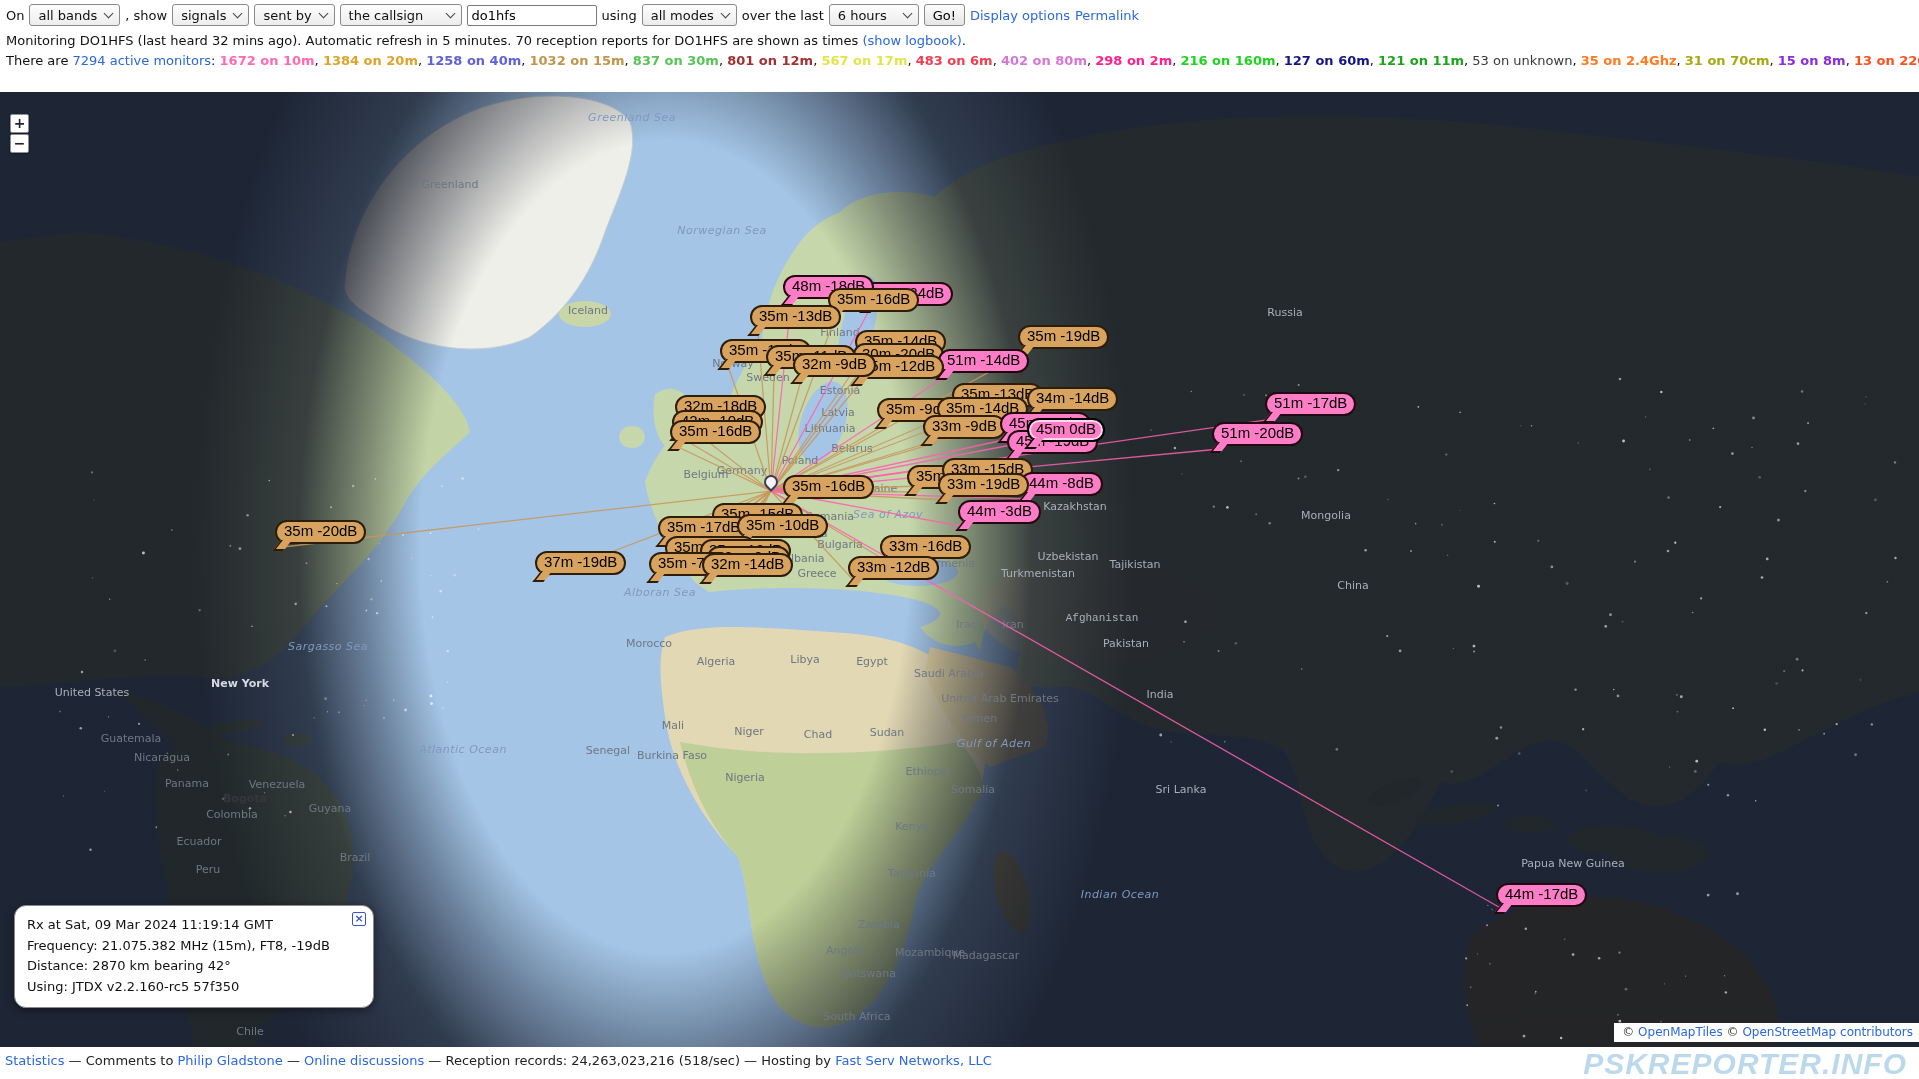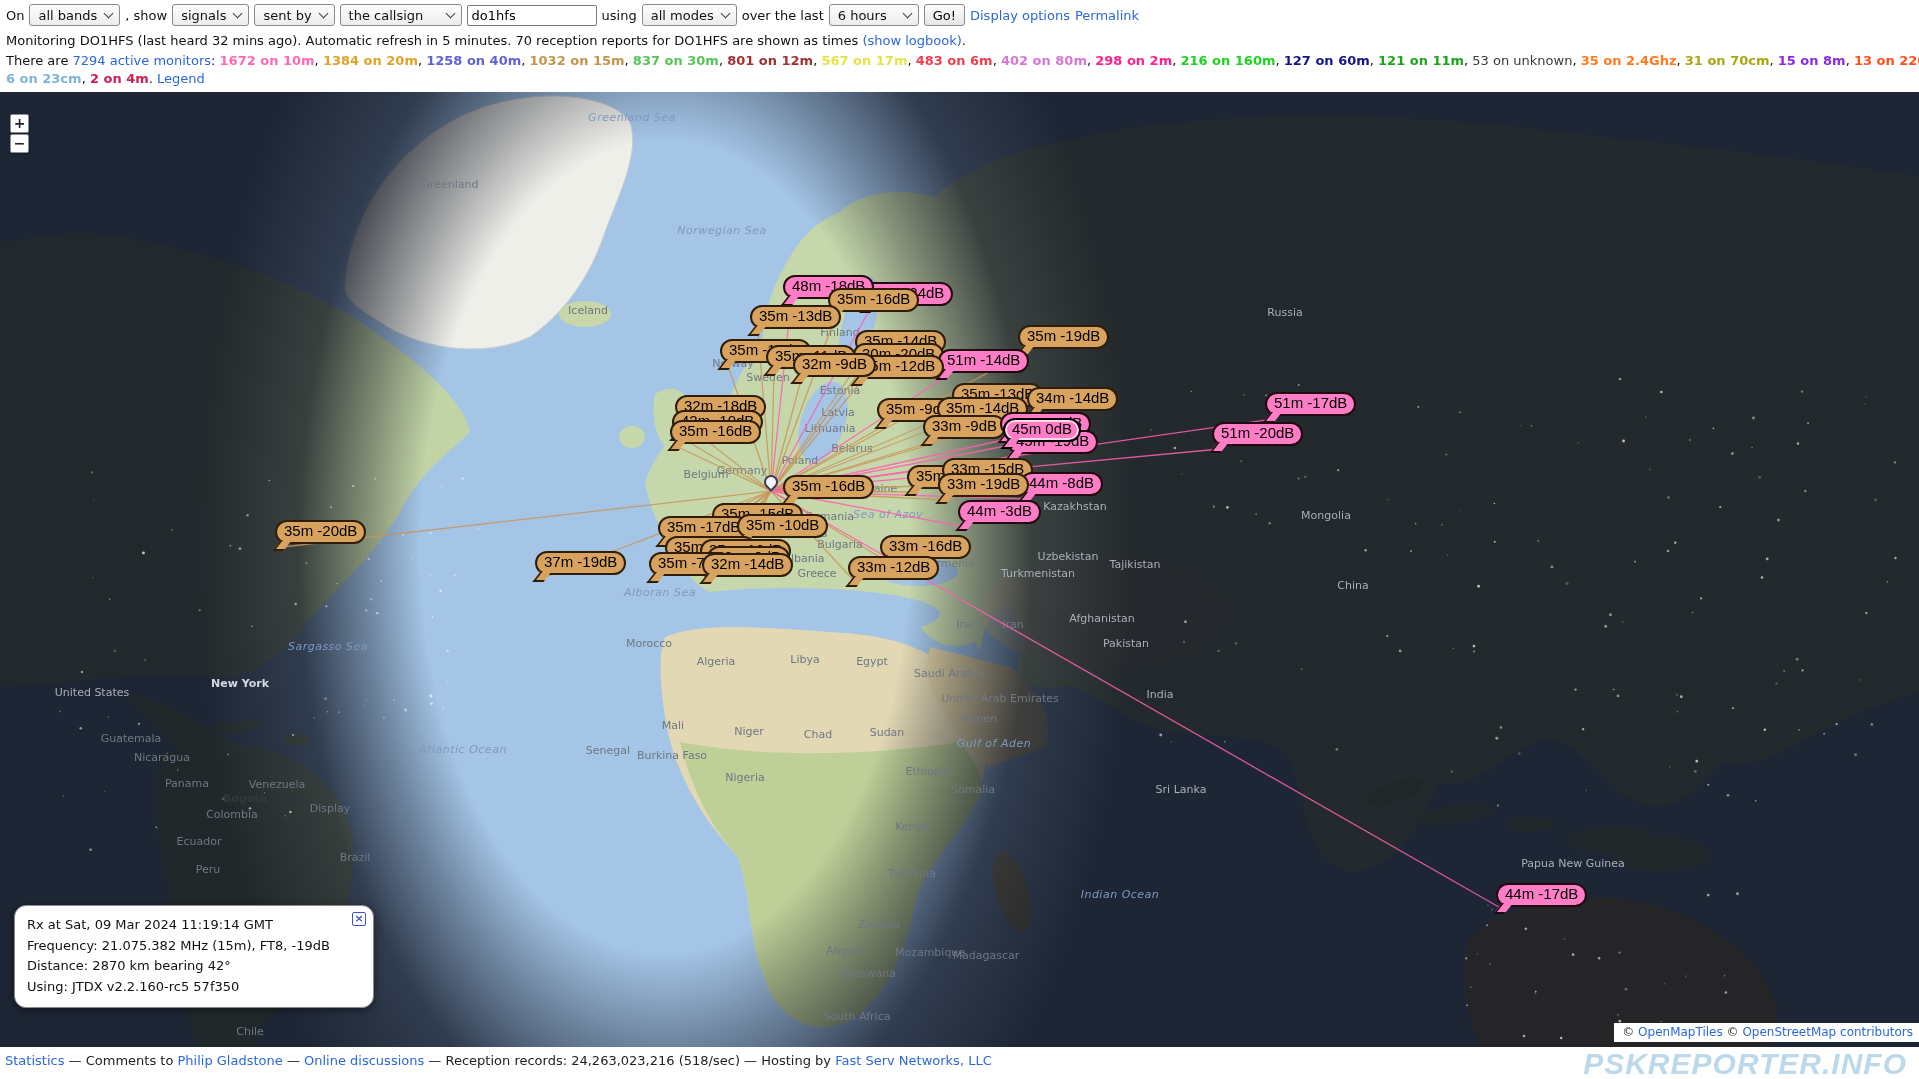--- a/index.html
+++ b/index.html
@@ -39,21 +39,21 @@
   .mlabel.ct { font-size:11px; font-weight:bold; color:#34383E; }
   .mlabel.ctl{ font-size:11px; font-weight:bold; color:#D5DAE0; }
 
   .balloon { position:absolute; height:24px; line-height:20px; padding:0 7px;
              background:#D7A35F; border:2px solid #2E1D08; border-radius:12px;
              font:15px "Liberation Sans",sans-serif; color:#000; white-space:nowrap; cursor:pointer; }
   .balloon::after { content:''; position:absolute; left:4px; bottom:-9px; width:9px; height:9px;
              background:inherit; border-left:2px solid; border-bottom:2px solid; border-color:inherit;
              transform:skewX(-38deg); transform-origin:top left; }
   .balloon.p { background:#FF7CC6; border-color:#24080f; }
-  .balloon.sel { border-color:#000; box-shadow:inset 0 0 0 2px #ffd7ee; }
+  .balloon.sel { border-color:#000; box-shadow:inset 0 0 0 2px #ffd7ee;margin-left:24px; }
 
   #tx-pin { position:absolute; width:14px; height:14px; background:#f4f2fa; border:2px solid #3c3c50;
             border-radius:50% 50% 50% 0; transform:rotate(-45deg); cursor:pointer; }
 
   .zbtn { position:absolute; left:10px; width:19px; height:19px; background:#fff; border:1px solid #8a8f99;
           border-radius:2px; font:bold 14px/17px "DejaVu Sans",sans-serif; text-align:center;
           color:#223; cursor:pointer; box-shadow:0 1px 2px rgba(0,0,0,.35); }
 
   #popup { position:absolute; left:14px; top:813px; width:360px; background:#fff;
            border:1px solid #8a8a8a; border-radius:12px; padding:9px 12px 10px 12px;
@@ -108,23 +108,20 @@
       </span>
     <button id="go-btn">Go!</button>
     <a>Display options</a>
     <a>Permalink</a>
   </div>
   <div class="row2">
     <span>Monitoring DO1HFS (last heard 32 mins ago). Automatic refresh in 5 minutes. 70 reception reports for DO1HFS are shown as times </span><a>(show logbook)</a><span>.</span>
   </div>
   <div class="row3">
     <span>There are </span><a>7294 active monitors</a><span>: </span><span><span class="mcount" style="color: rgb(255, 105, 180);">1672 on 10m</span><span>, </span><span class="mcount" style="color: rgb(223, 163, 43);">1384 on 20m</span><span>, </span><span class="mcount" style="color: rgb(98, 98, 216);">1258 on 40m</span><span>, </span><span class="mcount" style="color: rgb(195, 148, 76);">1032 on 15m</span><span>, </span><span class="mcount" style="color: rgb(87, 196, 87);">837 on 30m</span><span>, </span><span class="mcount" style="color: rgb(161, 48, 48);">801 on 12m</span><span>, </span><span class="mcount" style="color: rgb(227, 227, 74);">567 on 17m</span><span>, </span><span class="mcount" style="color: rgb(239, 62, 78);">483 on 6m</span><span>, </span><span class="mcount" style="color: rgb(214, 119, 214);">402 on 80m</span><span>, </span><span class="mcount" style="color: rgb(255, 31, 143);">298 on 2m</span><span>, </span><span class="mcount" style="color: rgb(30, 211, 30);">216 on 160m</span><span>, </span><span class="mcount" style="color: rgb(21, 21, 133);">127 on 60m</span><span>, </span><span class="mcount" style="color: rgb(28, 165, 28);">121 on 11m</span><span>, </span><span class="mcount" style="color: rgb(58, 58, 58); font-weight: normal;">53 on unknown</span><span>, </span><span class="mcount" style="color: rgb(255, 122, 30);">35 on 2.4Ghz</span><span>, </span><span class="mcount" style="color: rgb(168, 168, 19);">31 on 70cm</span><span>, </span><span class="mcount" style="color: rgb(139, 43, 226);">15 on 8m</span><span>, </span><span class="mcount" style="color: rgb(255, 79, 31);">13 on 2200m</span></span>
-  </div>
-  <div class="row4">
-    <span><span class="mcount" style="color: rgb(127, 180, 217);">6 on 23cm</span><span>, </span><span class="mcount" style="color: rgb(206, 32, 82);">2 on 4m</span><span>. </span></span><a>Legend</a>
   </div>
 </div>
 
 <div id="map">
   <svg class="base" width="1919" height="955" viewBox="0 0 1919 955">
     <rect x="0" y="0" width="1919" height="955" fill="#A4C5E6"></rect>
 
     <path fill="#C2D4A6" d="M0,150 L80,140 C180,150 280,180 360,230 C420,270 465,310 470,340 C450,360 420,380 400,420 C370,470 330,500 300,540 C270,575 240,590 200,585 C150,580 80,590 0,595 Z"></path>
     <path fill="#B9CE9C" d="M120,598 C160,608 200,628 235,655 C255,672 260,690 250,700 C230,695 205,680 185,662 C160,640 135,618 120,598 Z"></path>
     <ellipse cx="235" cy="635" rx="28" ry="6" fill="#B9CE9C" transform="rotate(-8 235 635)"></ellipse>
@@ -417,21 +414,21 @@
       <div class="mlabel cl" style="left: 1326px; top: 423px;">Mongolia</div>
       <div class="mlabel cl" style="left: 1353px; top: 493px;">China</div>
       <div class="mlabel cl" style="left: 1160px; top: 602px;">India</div>
       <div class="mlabel cl" style="left: 1181px; top: 697px;">Sri Lanka</div>
       <div class="mlabel s" style="left: 1120px; top: 802px;">Indian Ocean</div>
       <div class="mlabel cl" style="left: 1573px; top: 771px;">Papua New Guinea</div>
       <div class="mlabel cl" style="left: 92px; top: 600px;">United States</div>
       <div class="mlabel ctl" style="left: 240px; top: 591px;">New York</div>
       <div class="mlabel s" style="left: 328px; top: 554px;">Sargasso Sea</div>
       <div class="mlabel c" style="left: 277px; top: 692px;">Venezuela</div>
-      <div class="mlabel c" style="left: 330px; top: 716px;">Display</div>
+      <div class="mlabel c" style="left: 330px; top: 716px;">Guyana</div>
       <div class="mlabel c" style="left: 232px; top: 722px;">Colombia</div>
       <div class="mlabel ct" style="left: 245px; top: 706px;">Bogota</div>
       <div class="mlabel c" style="left: 162px; top: 665px;">Nicaragua</div>
       <div class="mlabel c" style="left: 187px; top: 691px;">Panama</div>
       <div class="mlabel c" style="left: 131px; top: 646px;">Guatemala</div>
       <div class="mlabel c" style="left: 199px; top: 749px;">Ecuador</div>
       <div class="mlabel c" style="left: 208px; top: 777px;">Peru</div>
       <div class="mlabel c" style="left: 355px; top: 765px;">Brazil</div>
       <div class="mlabel c" style="left: 262px; top: 852px;">Bolivia</div>
       <div class="mlabel c" style="left: 250px; top: 939px;">Chile</div>
@@ -449,21 +446,21 @@
       <div class="mlabel c" style="left: 672px; top: 663px;">Burkina Faso</div>
       <div class="mlabel c" style="left: 745px; top: 685px;">Nigeria</div>
       <div class="mlabel c" style="left: 928px; top: 679px;">Ethiopia</div>
       <div class="mlabel c" style="left: 973px; top: 697px;">Somalia</div>
       <div class="mlabel c" style="left: 912px; top: 734px;">Kenya</div>
       <div class="mlabel c" style="left: 912px; top: 781px;">Tanzania</div>
       <div class="mlabel c" style="left: 949px; top: 581px;">Saudi Arabia</div>
       <div class="mlabel c" style="left: 1000px; top: 606px;">United Arab Emirates</div>
       <div class="mlabel c" style="left: 967px; top: 532px;">Iraq</div>
       <div class="mlabel c" style="left: 1013px; top: 532px;">Iran</div>
-      <div class="mlabel cl" style="left: 1102px; top: 526px;">Afghanistan</div>
+      <div class="mlabel cl" style="left: 1102px; top: 526px; font-family: Liberation Mono, monospace;">Afghanistan</div>
       <div class="mlabel cl" style="left: 1126px; top: 551px;">Pakistan</div>
       <div class="mlabel c" style="left: 979px; top: 626px;">Yemen</div>
       <div class="mlabel s" style="left: 994px; top: 651px;">Gulf of Aden</div>
       <div class="mlabel c" style="left: 845px; top: 858px;">Angola</div>
       <div class="mlabel c" style="left: 879px; top: 832px;">Zambia</div>
       <div class="mlabel c" style="left: 930px; top: 860px;">Mozambique</div>
       <div class="mlabel c" style="left: 986px; top: 863px;">Madagascar</div>
       <div class="mlabel c" style="left: 869px; top: 881px;">Botswana</div>
       <div class="mlabel c" style="left: 857px; top: 924px;">South Africa</div>
     </div>

